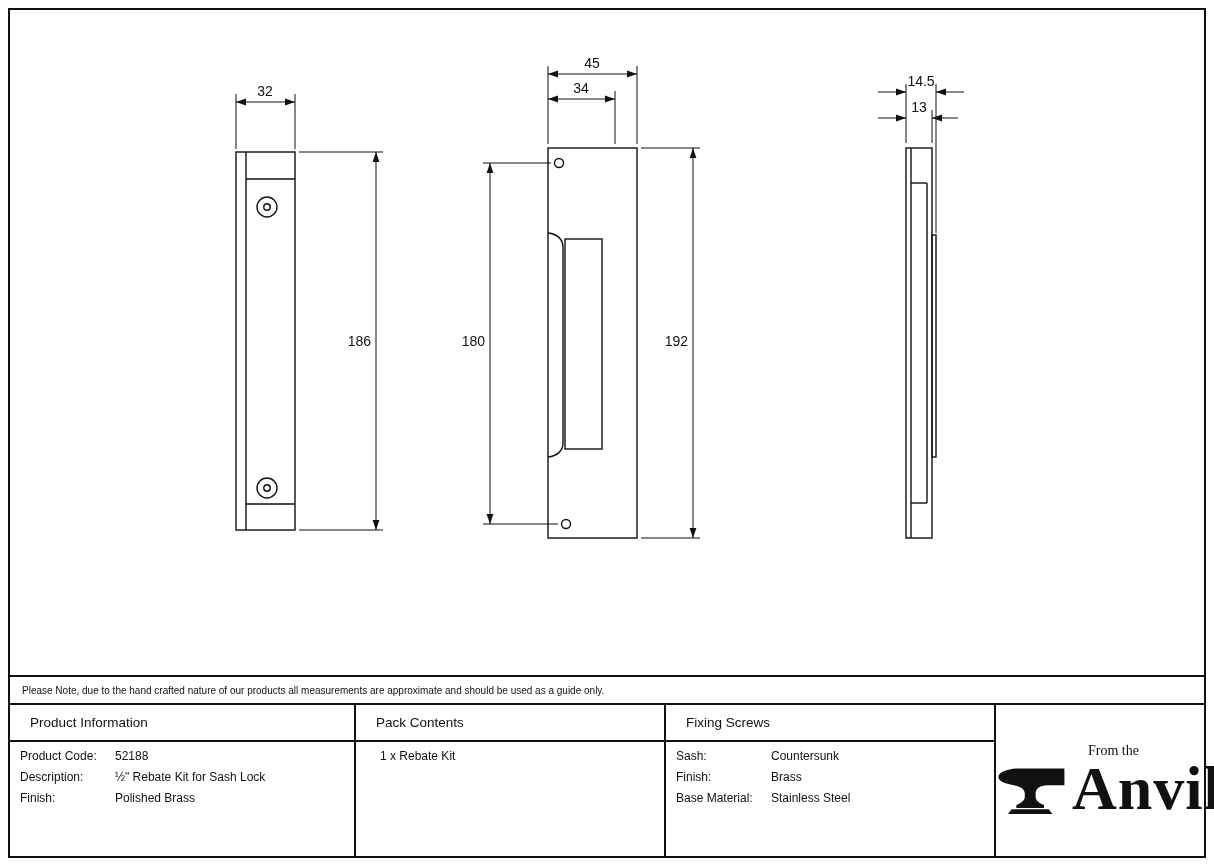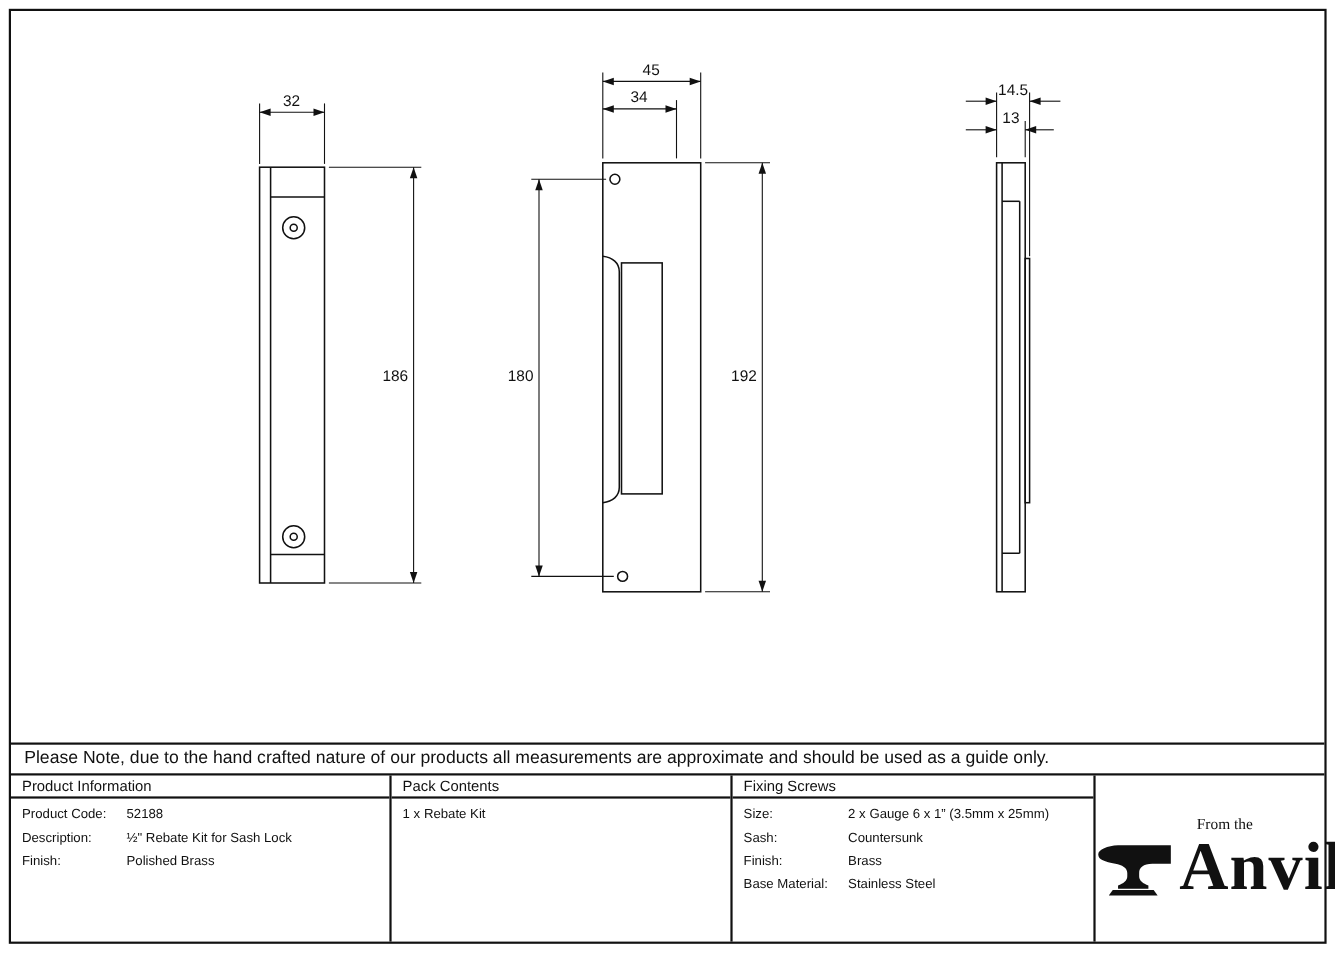--- a/index.html
+++ b/index.html
@@ -4,32 +4,32 @@
 <style>
   html,body{margin:0;padding:0;background:#fff;}
   .page{position:relative;width:1214px;height:866px;background:#fff;
         font-family:"Liberation Sans",sans-serif;color:#111;overflow:hidden;}
   .frame{position:absolute;left:8px;top:8px;width:1198px;height:850px;
          border:2px solid #111;box-sizing:border-box;}
   .drawing-svg{position:absolute;left:0;top:0;}
   svg text{font-family:"Liberation Sans",sans-serif;font-size:14px;fill:#111;}
   .note-bar{position:absolute;left:10px;top:675px;width:1194px;height:30px;
             border-top:2px solid #111;border-bottom:2px solid #111;box-sizing:border-box;
-            display:flex;align-items:center;padding-left:12px;font-size:16px;}
+            display:flex;align-items:center;padding-left:12px;font-size:10px;}
   .spec-table{position:absolute;left:10px;top:705px;width:1194px;height:151px;
               display:grid;grid-template-columns:346px 310px 330px 1fr;}
   .col{border-right:2px solid #111;box-sizing:border-box;position:relative;}
   .col:last-child{border-right:none;}
-  .cell-header{height:21px;border-bottom:2px solid #111;box-sizing:border-box;
-               display:flex;align-items:center;padding-left:10px;font-size:13.5px;}
+  .cell-header{height:37px;border-bottom:2px solid #111;box-sizing:border-box;
+               display:flex;align-items:center;padding-left:20px;font-size:13.5px;}
   .cell-body{padding-top:7px;font-size:12px;}
   .kv-row{position:relative;height:21px;}
   .kv-row .k{position:absolute;left:10px;}
   .kv-row .v{position:absolute;left:105px;}
-  .li-row{position:relative;height:21px;padding-left:10px;}
+  .li-row{position:relative;height:21px;padding-left:24px;}
   .logo-cell{display:flex;align-items:center;justify-content:center;}
   .logo{display:flex;align-items:flex-end;gap:4px;}
   .logo-text{display:flex;flex-direction:column;align-items:flex-start;}
   .logo-tagline{font-family:"Liberation Serif",serif;font-size:14px;padding-left:16px;}
   .logo-name{font-family:"Liberation Serif",serif;font-size:62px;font-weight:bold;
              line-height:1;margin-top:-2px;letter-spacing:1px;}
 </style>
 </head>
 <body>
 
@@ -148,24 +148,20 @@
       <div class="cell-header">Pack Contents</div>
       <div class="cell-body">
         <div class="li-row">1 x Rebate Kit</div>
       </div>
     </div>
 
     <div class="col">
       <div class="cell-header">Fixing Screws</div>
       <div class="cell-body">
         <div class="kv-row">
-          <span class="k">Size:</span>
-          <span class="v">2 x Gauge 6 x 1” (3.5mm x 25mm)</span>
-        </div>
-        <div class="kv-row">
           <span class="k">Sash:</span>
           <span class="v">Countersunk</span>
         </div>
         <div class="kv-row">
           <span class="k">Finish:</span>
           <span class="v">Brass</span>
         </div>
         <div class="kv-row">
           <span class="k">Base Material:</span>
           <span class="v">Stainless Steel</span>

